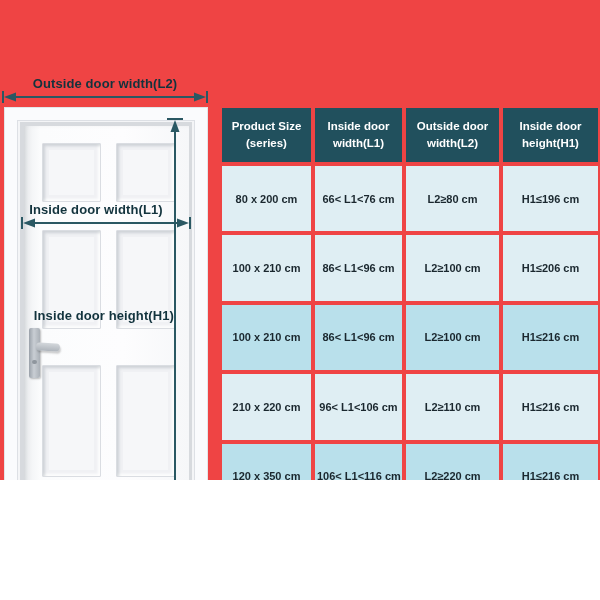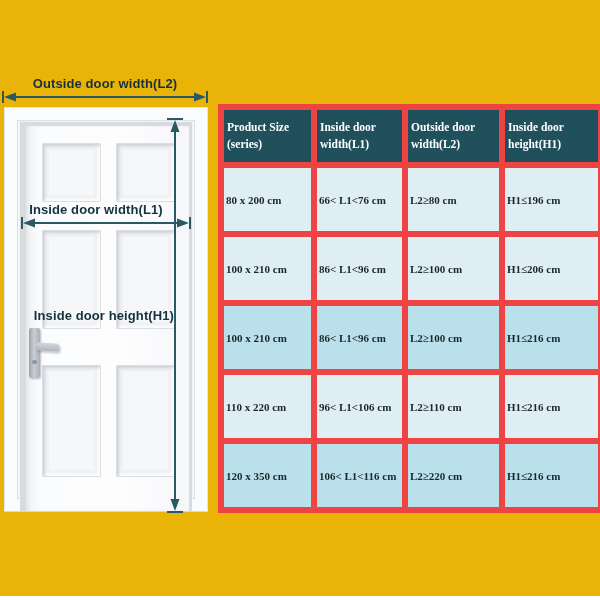--- a/index.html
+++ b/index.html
@@ -1,17 +1,17 @@
 <!DOCTYPE html>
 <html><head>
 <meta charset="utf-8">
 <style>
   html,body { margin:0; padding:0; background:#ffffff; }
   #canvas {
-    position:relative; width:600px; height:596px; background:#eab308;
+    position:relative; width:600px; height:480px; background:#ef4444;
     font-family:"Liberation Sans", sans-serif; overflow:hidden;
   }
 
   
   .measure-label {
     position:absolute; font-weight:bold; font-size:13px; color:#12333d;
     letter-spacing:.1px; white-space:nowrap;
   }
   .label-l2 { left:0; top:76px; width:210px; text-align:center; }
   .label-l1 { left:2px; top:202px; width:188px; text-align:center; }
@@ -64,23 +64,22 @@
     position:absolute; left:32px; top:360px; width:5px; height:4px;
     background:#8f969e; border-radius:2px;
   }
 
   
   .size-table {
     position:absolute; left:218px; top:104px; width:380px; height:409px;
     border-collapse:collapse; table-layout:fixed;
   }
   .size-table th, .size-table td {
-    border:6px solid #ef4444; text-align:left; vertical-align:middle;
+    border:4px solid #ef4444; text-align:center; vertical-align:middle;
     overflow:hidden;
-    font-family:Liberation Serif, serif;
   }
   .size-table th {
     background:#21505d; color:#ffffff; font-size:11.5px; font-weight:bold;
     line-height:1.45; padding:6px 3px;
   }
   .size-table thead tr { height:58px; }
   .size-table td {
     font-size:11px; font-weight:bold; color:#1a272e; white-space:nowrap;
     padding:0 2px;
   }
@@ -170,21 +169,21 @@
           <td>L2≥100 cm</td>
           <td>H1≤206 cm</td>
         </tr>
         <tr class="row-dark">
           <td>100 x 210 cm</td>
           <td>86&lt; L1&lt;96 cm</td>
           <td>L2≥100 cm</td>
           <td>H1≤216 cm</td>
         </tr>
         <tr class="row-light">
-          <td>110 x 220 cm</td>
+          <td>210 x 220 cm</td>
           <td>96&lt; L1&lt;106 cm</td>
           <td>L2≥110 cm</td>
           <td>H1≤216 cm</td>
         </tr>
         <tr class="row-dark">
           <td>120 x 350 cm</td>
           <td>106&lt; L1&lt;116 cm</td>
           <td>L2≥220 cm</td>
           <td>H1≤216 cm</td>
         </tr>

